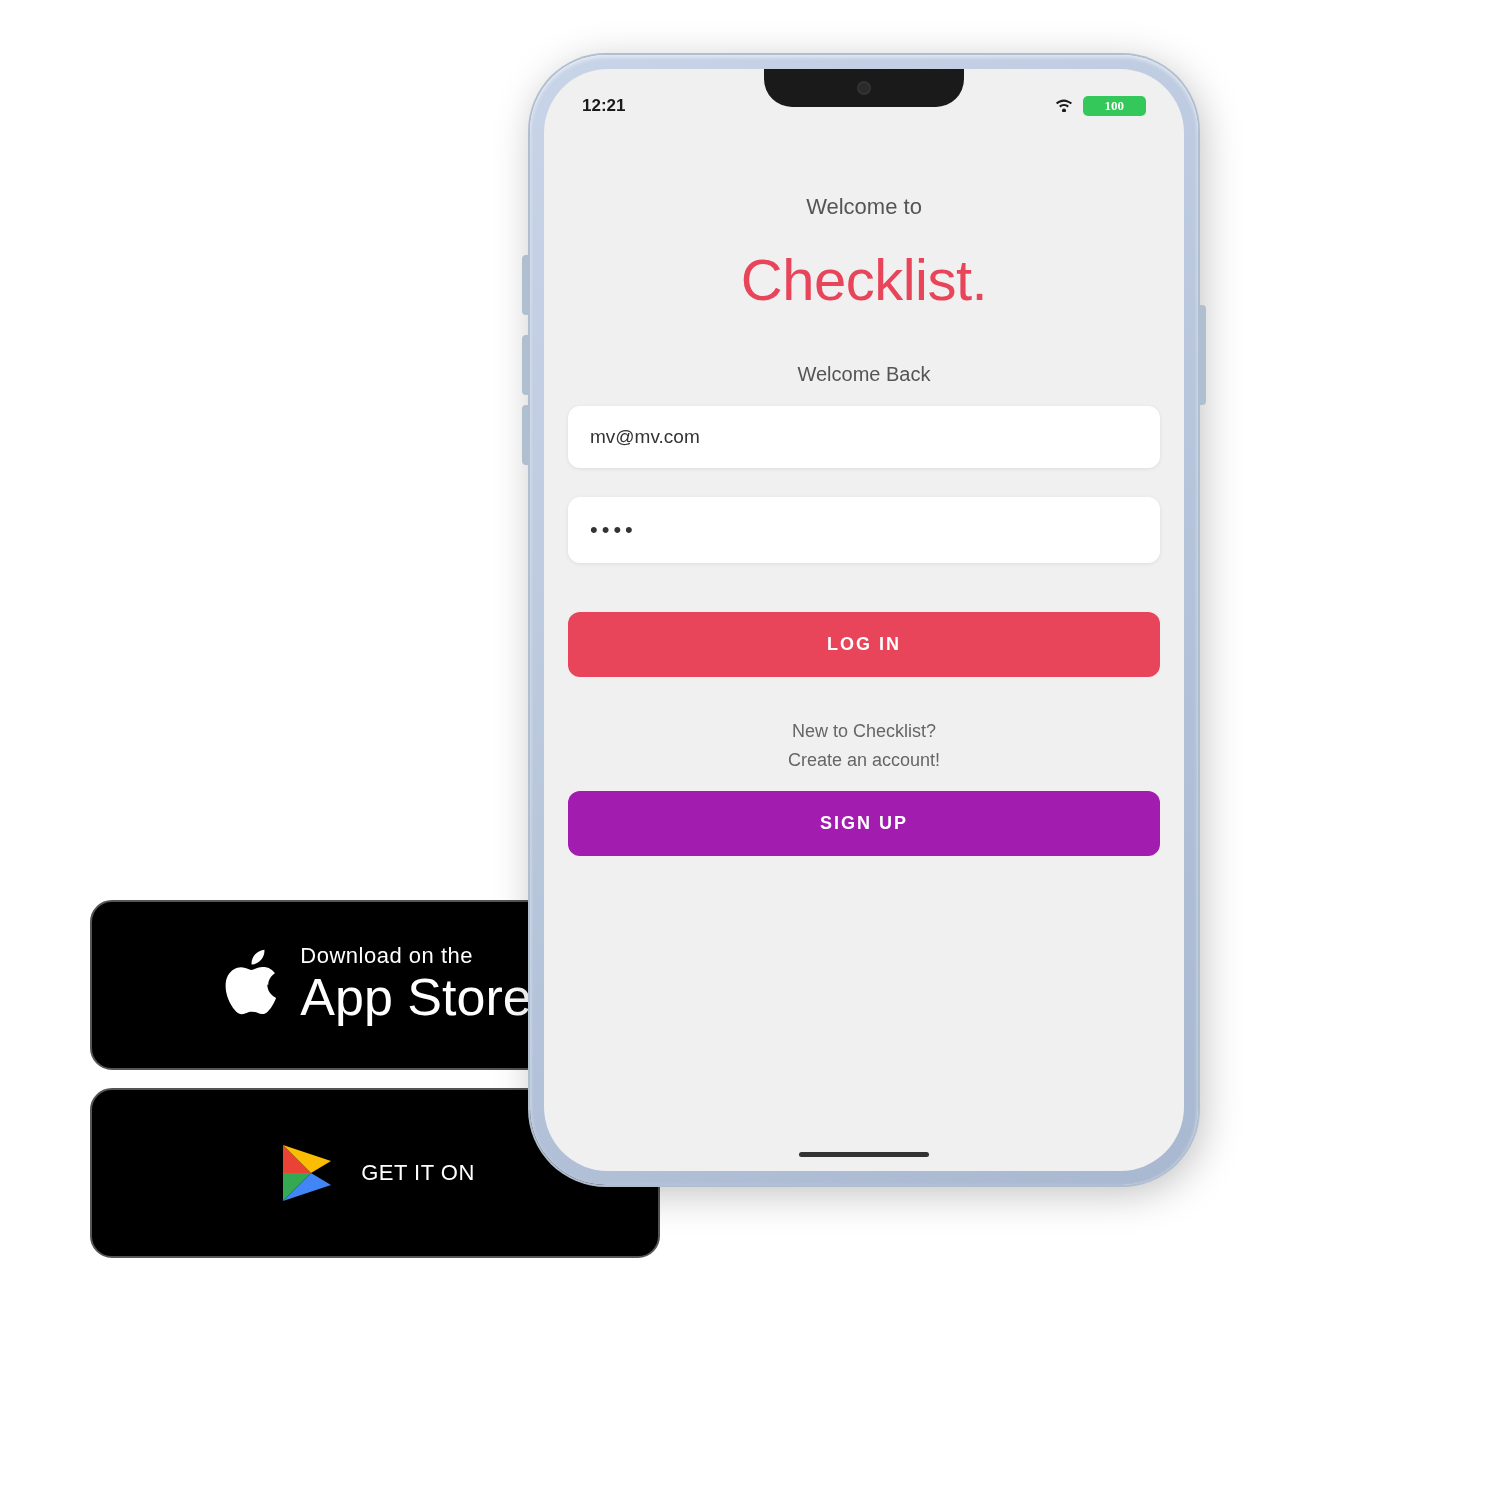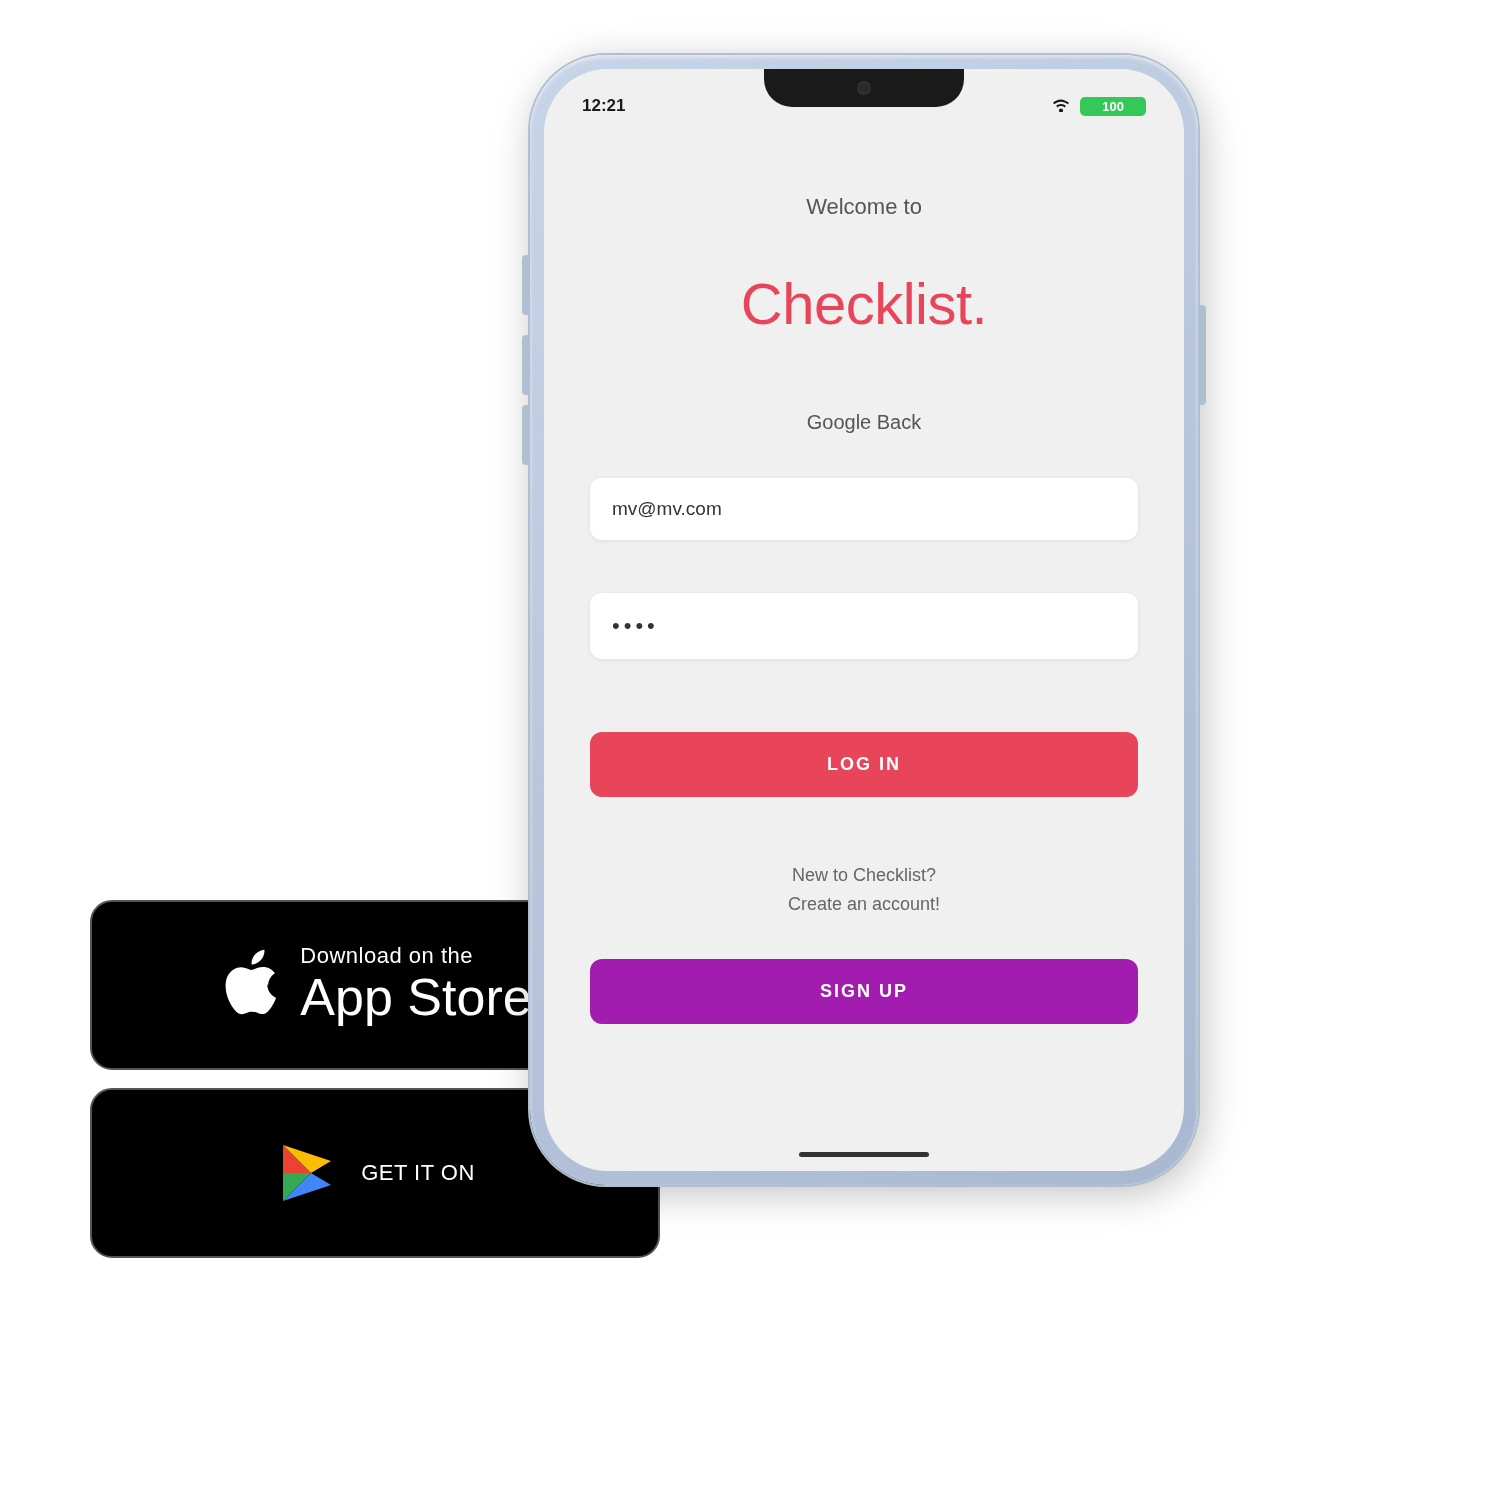--- a/index.html
+++ b/index.html
@@ -186,34 +186,34 @@
       font-size: 16px;
     }
 
     .battery-badge {
       background: #34c759;
       color: white;
       font-size: 13px;
       font-weight: 700;
       padding: 2px 22px;
       border-radius: 5px;
+      font-family: Liberation Serif, serif;
     }
 
     
     .screen-content {
       position: absolute;
       top: 55px;
       left: 0;
       right: 0;
       bottom: 0;
       display: flex;
       flex-direction: column;
       align-items: center;
-      padding: 40px 46px 40px;
-      gap: 24px;
+      padding: 40px 24px 40px;
     }
 
     .welcome-to {
       font-size: 22px;
       color: #555;
       font-weight: 400;
       margin-bottom: 6px;
       margin-top: 30px;
     }
 
@@ -353,21 +353,21 @@
             </svg>
           </span>
           <span class="battery-badge">100</span>
         </div>
       </div>
 
       <div class="screen-content">
         <p class="welcome-to">Welcome to</p>
         <h1 class="app-title">Checklist.</h1>
 
-        <p class="welcome-back">Google Back</p>
+        <p class="welcome-back">Welcome Back</p>
 
         <input class="input-field" type="email" value="mv@mv.com" style="">
 
         <div class="input-field">
           <span class="password-dots">••••</span>
         </div>
 
         <button class="login-btn">LOG IN</button>
 
         <p class="new-account-text">

